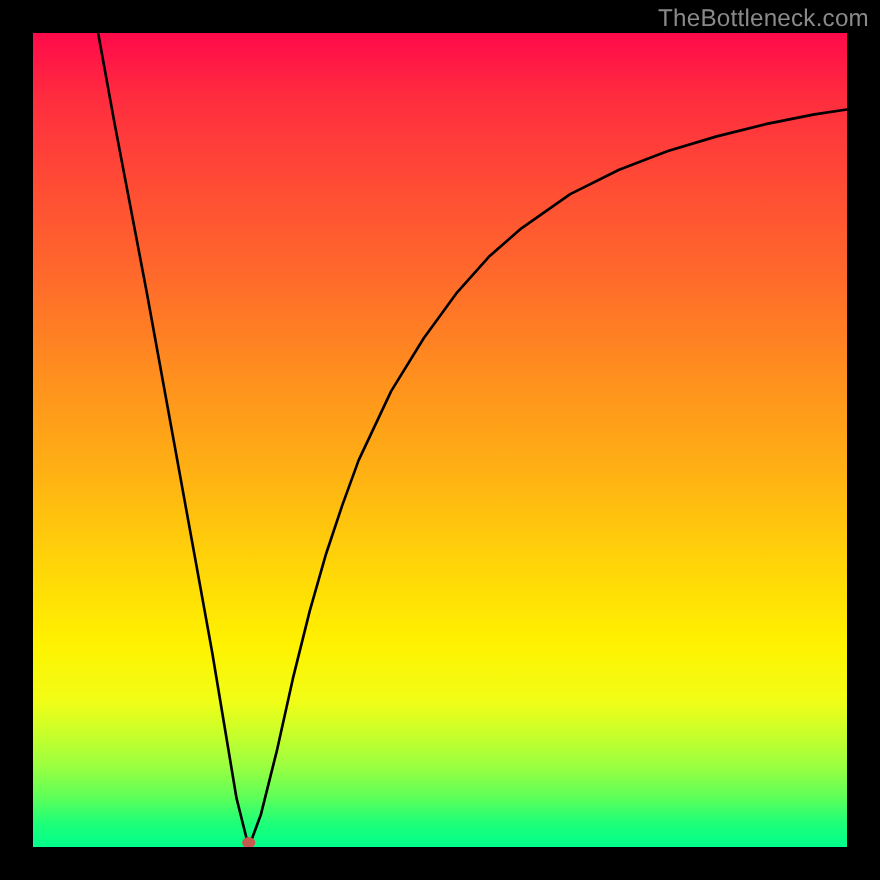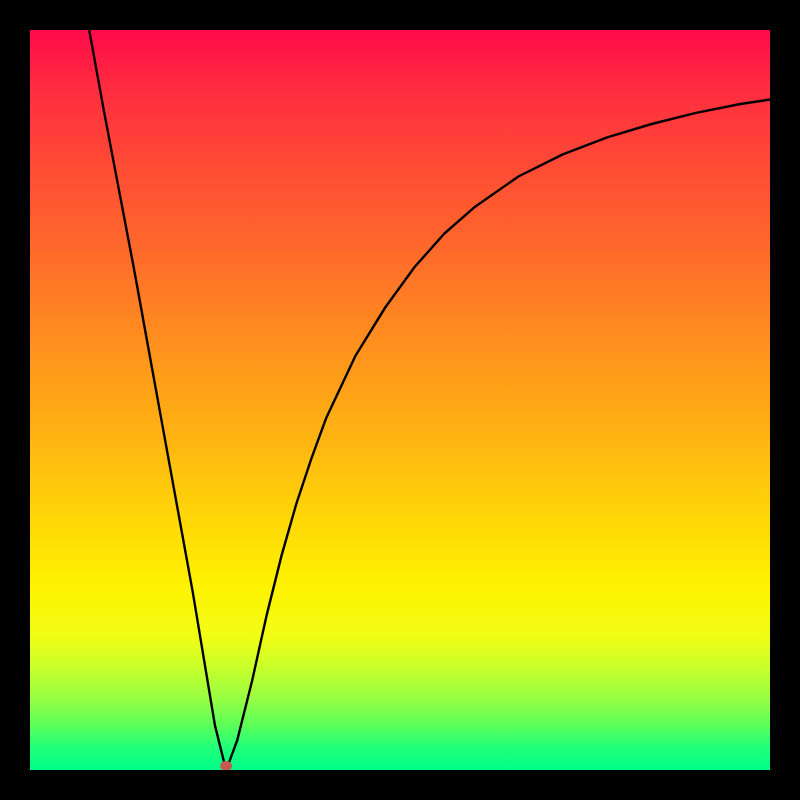--- a/index.html
+++ b/index.html
@@ -66,20 +66,21 @@
     stroke-linejoin: round;
   }
   .marker {
     fill: #c65a4f;
     stroke: none;
   }
 </style>
 </head>
 <body>
 <div class="frame">
+  <div class="watermark">TheBottleneck.com</div>
   <div class="plot-area">
     <svg class="curve" viewBox="0 0 740 740" preserveAspectRatio="none">
 
       <path id="curve-path" d="M59.20 0.00 L74.00 81.40 L88.80 159.10 L103.60 236.80 L118.40 318.20 L133.20 399.60 L148.00 481.00 L162.80 562.40 L177.60 651.20 L185.00 695.60 L192.40 725.20 L196.10 740.00 L199.80 730.38 L207.20 710.40 L214.60 680.80 L222.00 651.20 L236.80 584.60 L251.60 525.40 L266.40 473.60 L281.20 429.20 L296.00 388.50 L325.60 325.60 L355.20 277.50 L384.80 236.80 L414.40 203.50 L444.00 177.60 L488.40 146.52 L532.80 124.32 L577.20 107.30 L621.60 93.98 L666.00 82.88 L710.40 74.00 L740.00 69.56"></path>
       <ellipse id="min-marker" class="marker" cx="196.10" cy="736.00" rx="6" ry="5"></ellipse>
     </svg>
   </div>
 </div>
 
 </body></html>

